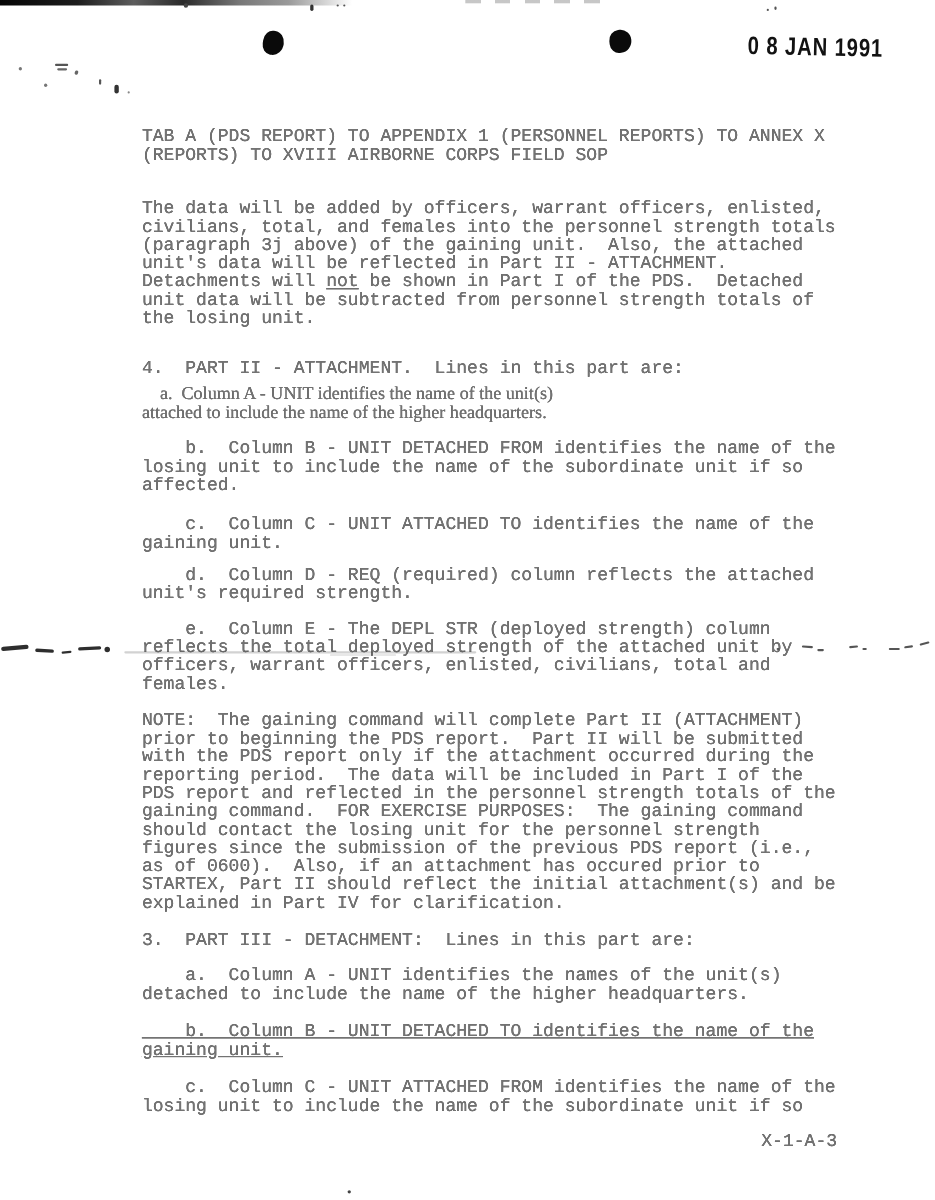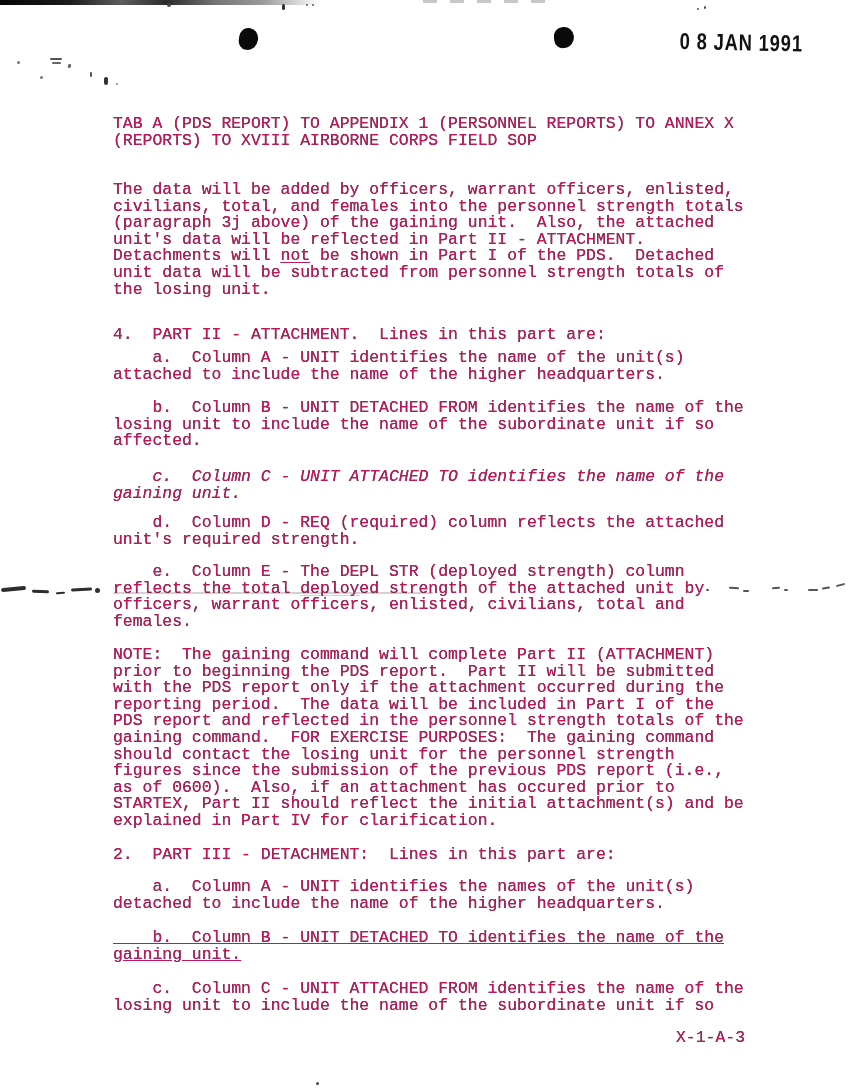--- a/index.html
+++ b/index.html
@@ -7,26 +7,26 @@
     position: relative;
     width: 850px;
     height: 1091px;
     background: #ffffff;
     overflow: hidden;
     font-family: "Liberation Mono", "DejaVu Sans Mono", monospace;
   }
   
   .tblock {
     position: absolute;
-    left: 113px;
+    left: 129px;
     white-space: pre;
     font-size: 16.43px;
     line-height: 16.6px;
     letter-spacing: 0;
-    color: #be185d;
+    color: #737373;
     text-shadow: 0 0 0.55px rgba(25,25,25,0.85);
   }
   .u { text-decoration: underline; text-underline-offset: 2px; }
   .footer {
     width: 632px;
     text-align: right;
   }
   
   .stamp {
     position: absolute;
@@ -98,47 +98,47 @@
 
   <div class="tblock" style="top:182px;"><span>The data will be added by officers, warrant officers, enlisted,
 civilians, total, and females into the personnel strength totals
 (paragraph 3j above) of the gaining unit.  Also, the attached
 unit's data will be reflected in Part II - ATTACHMENT.
 Detachments will </span><span class="u">not</span><span> be shown in Part I of the PDS.  Detached
 unit data will be subtracted from personnel strength totals of
 the losing unit.</span></div>
 
   <div class="tblock" style="top:315px;margin-top:12px;">4.  PART II - ATTACHMENT.  Lines in this part are:</div>
-  <div class="tblock" style="top:350px;">    a.  Column A - UNIT identifies the name of the unit(s)
+  <div class="tblock" style="top:350px;font-family:Liberation Serif, serif;">    a.  Column A - UNIT identifies the name of the unit(s)
 attached to include the name of the higher headquarters.</div>
   <div class="tblock" style="top:400px;">    b.  Column B - UNIT DETACHED FROM identifies the name of the
 losing unit to include the name of the subordinate unit if so
 affected.</div>
-  <div class="tblock" style="top:469px;font-style:italic;">    c.  Column C - UNIT ATTACHED TO identifies the name of the
+  <div class="tblock" style="top:469px;">    c.  Column C - UNIT ATTACHED TO identifies the name of the
 gaining unit.</div>
   <div class="tblock" style="top:564px;">    e.  Column E - The DEPL STR (deployed strength) column
 reflects the total deployed strength of the attached unit by
 officers, warrant officers, enlisted, civilians, total and
 females.</div>
   <div class="tblock" style="top:515px;">    d.  Column D - REQ (required) column reflects the attached
 unit's required strength.</div>
 
   <div class="tblock" style="top:647px;">NOTE:  The gaining command will complete Part II (ATTACHMENT)
 prior to beginning the PDS report.  Part II will be submitted
 with the PDS report only if the attachment occurred during the
 reporting period.  The data will be included in Part I of the
 PDS report and reflected in the personnel strength totals of the
 gaining command.  FOR EXERCISE PURPOSES:  The gaining command
 should contact the losing unit for the personnel strength
 figures since the submission of the previous PDS report (i.e.,
 as of 0600).  Also, if an attachment has occured prior to
 STARTEX, Part II should reflect the initial attachment(s) and be
 explained in Part IV for clarification.</div>
 
-  <div class="tblock" style="top:847px;">2.  PART III - DETACHMENT:  Lines in this part are:</div>
+  <div class="tblock" style="top:847px;">3.  PART III - DETACHMENT:  Lines in this part are:</div>
   <div class="tblock" style="top:879px;">    a.  Column A - UNIT identifies the names of the unit(s)
 detached to include the name of the higher headquarters.</div>
   <div class="tblock" style="top:930px;text-decoration:underline;">    b.  Column B - UNIT DETACHED TO identifies the name of the
 gaining unit.</div>
   <div class="tblock" style="top:981px;">    c.  Column C - UNIT ATTACHED FROM identifies the name of the
 losing unit to include the name of the subordinate unit if so</div>
 
   <div class="tblock footer" style="top:1030px;">X-1-A-3</div>
 
   <div>

